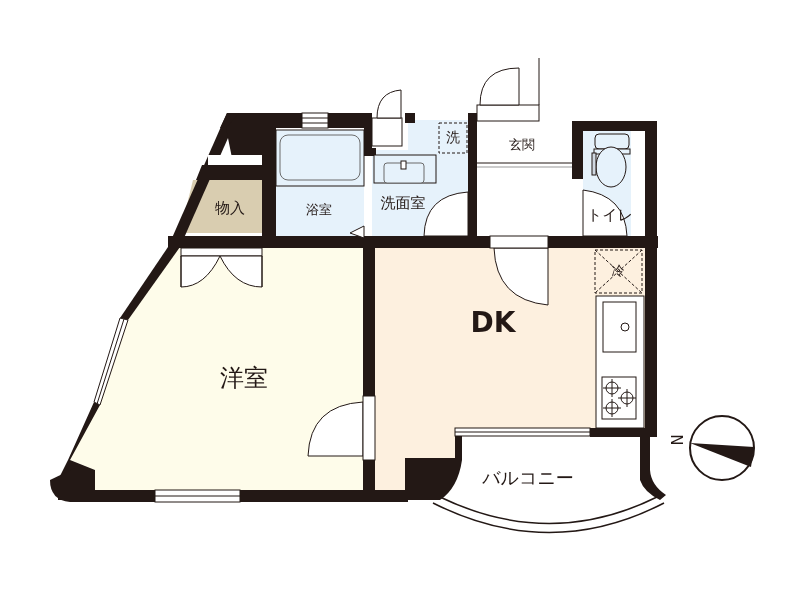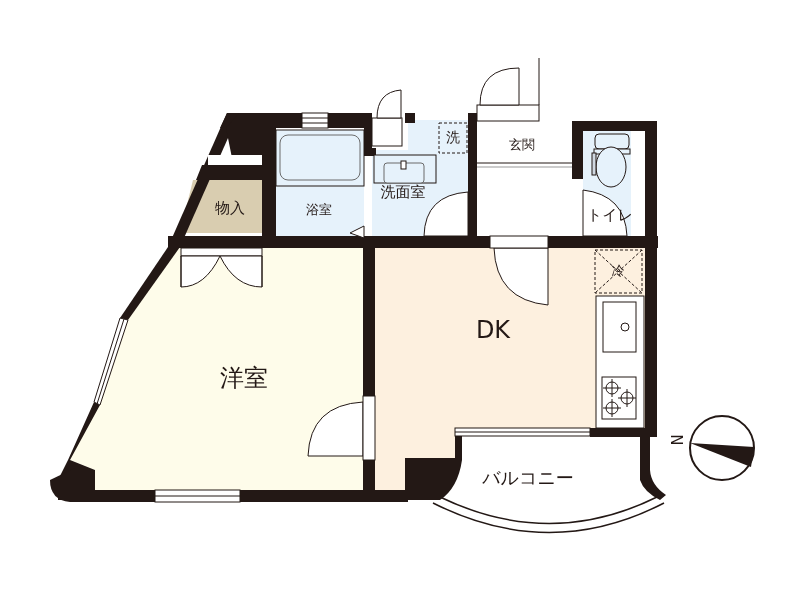--- a/index.html
+++ b/index.html
@@ -162,22 +162,22 @@
     </g>
   </g>
 
   <g>
     <circle cx="722" cy="448" r="32" fill="#ffffff" stroke="#231815" stroke-width="2"></circle>
     <polygon points="690,443 754,447 751,467" fill="#231815"></polygon>
   </g>
 </svg>
 
 <div class="room-label" style="left:244px; top:378px; font-size:24px;text-align:center;">洋室</div>
-<div class="room-label" style="left:493px; top:330px; font-size:24px;">DK</div>
+<div class="room-label" style="left:493px; top:322px; font-size:28px;font-weight:bold;">DK</div>
 <div class="room-label" style="left:319px; top:210px; font-size:13px;">浴室</div>
-<div class="room-label" style="left:403px; top:192px; font-size:15px;">洗面室</div>
+<div class="room-label" style="left:403px; top:203px; font-size:15px;">洗面室</div>
 <div class="room-label" style="left:522px; top:145px; font-size:13px;">玄関</div>
 <div class="room-label" style="left:610px; top:215px; font-size:15px;">トイレ</div>
 <div class="room-label" style="left:230px; top:208px; font-size:15px;">物入</div>
 <div class="room-label" style="left:528px; top:478px; font-size:18px;">バルコニー</div>
 <div class="room-label" style="left:453px; top:138px; font-size:14px;">洗</div>
 <div class="room-label" style="left:618px; top:271px; font-size:13px;">冷</div>
 <div class="room-label" style="left:678px; top:440px; font-size:15px; transform:translate(-50%,-50%) rotate(-90deg);">N</div>
 
 </body></html>

